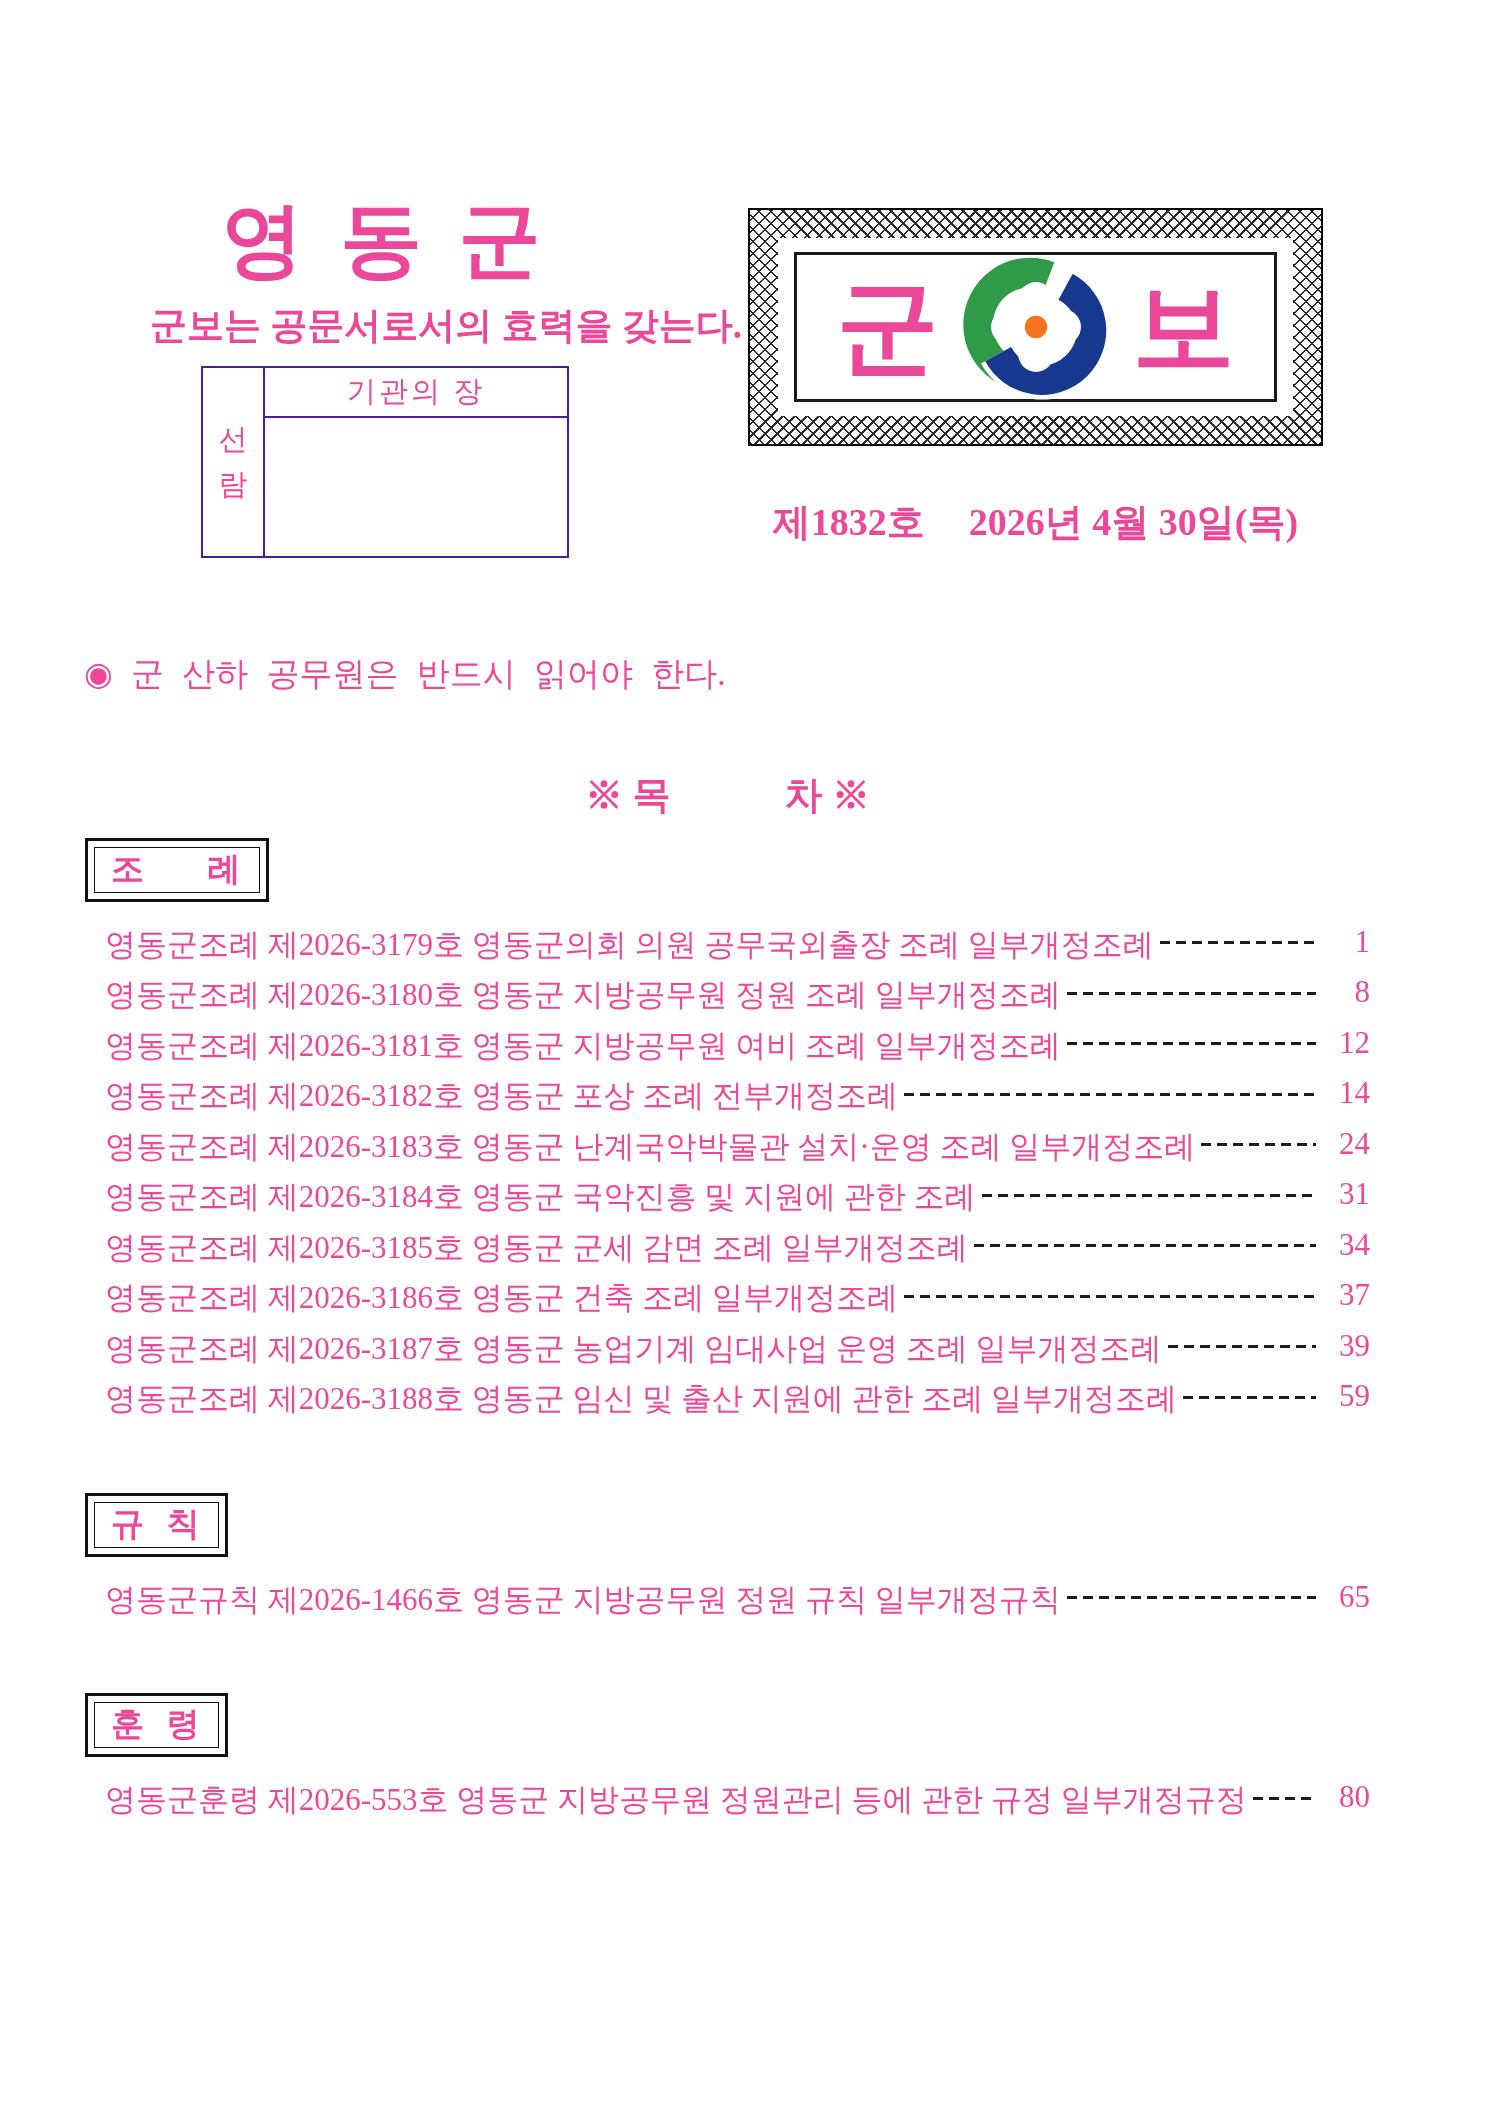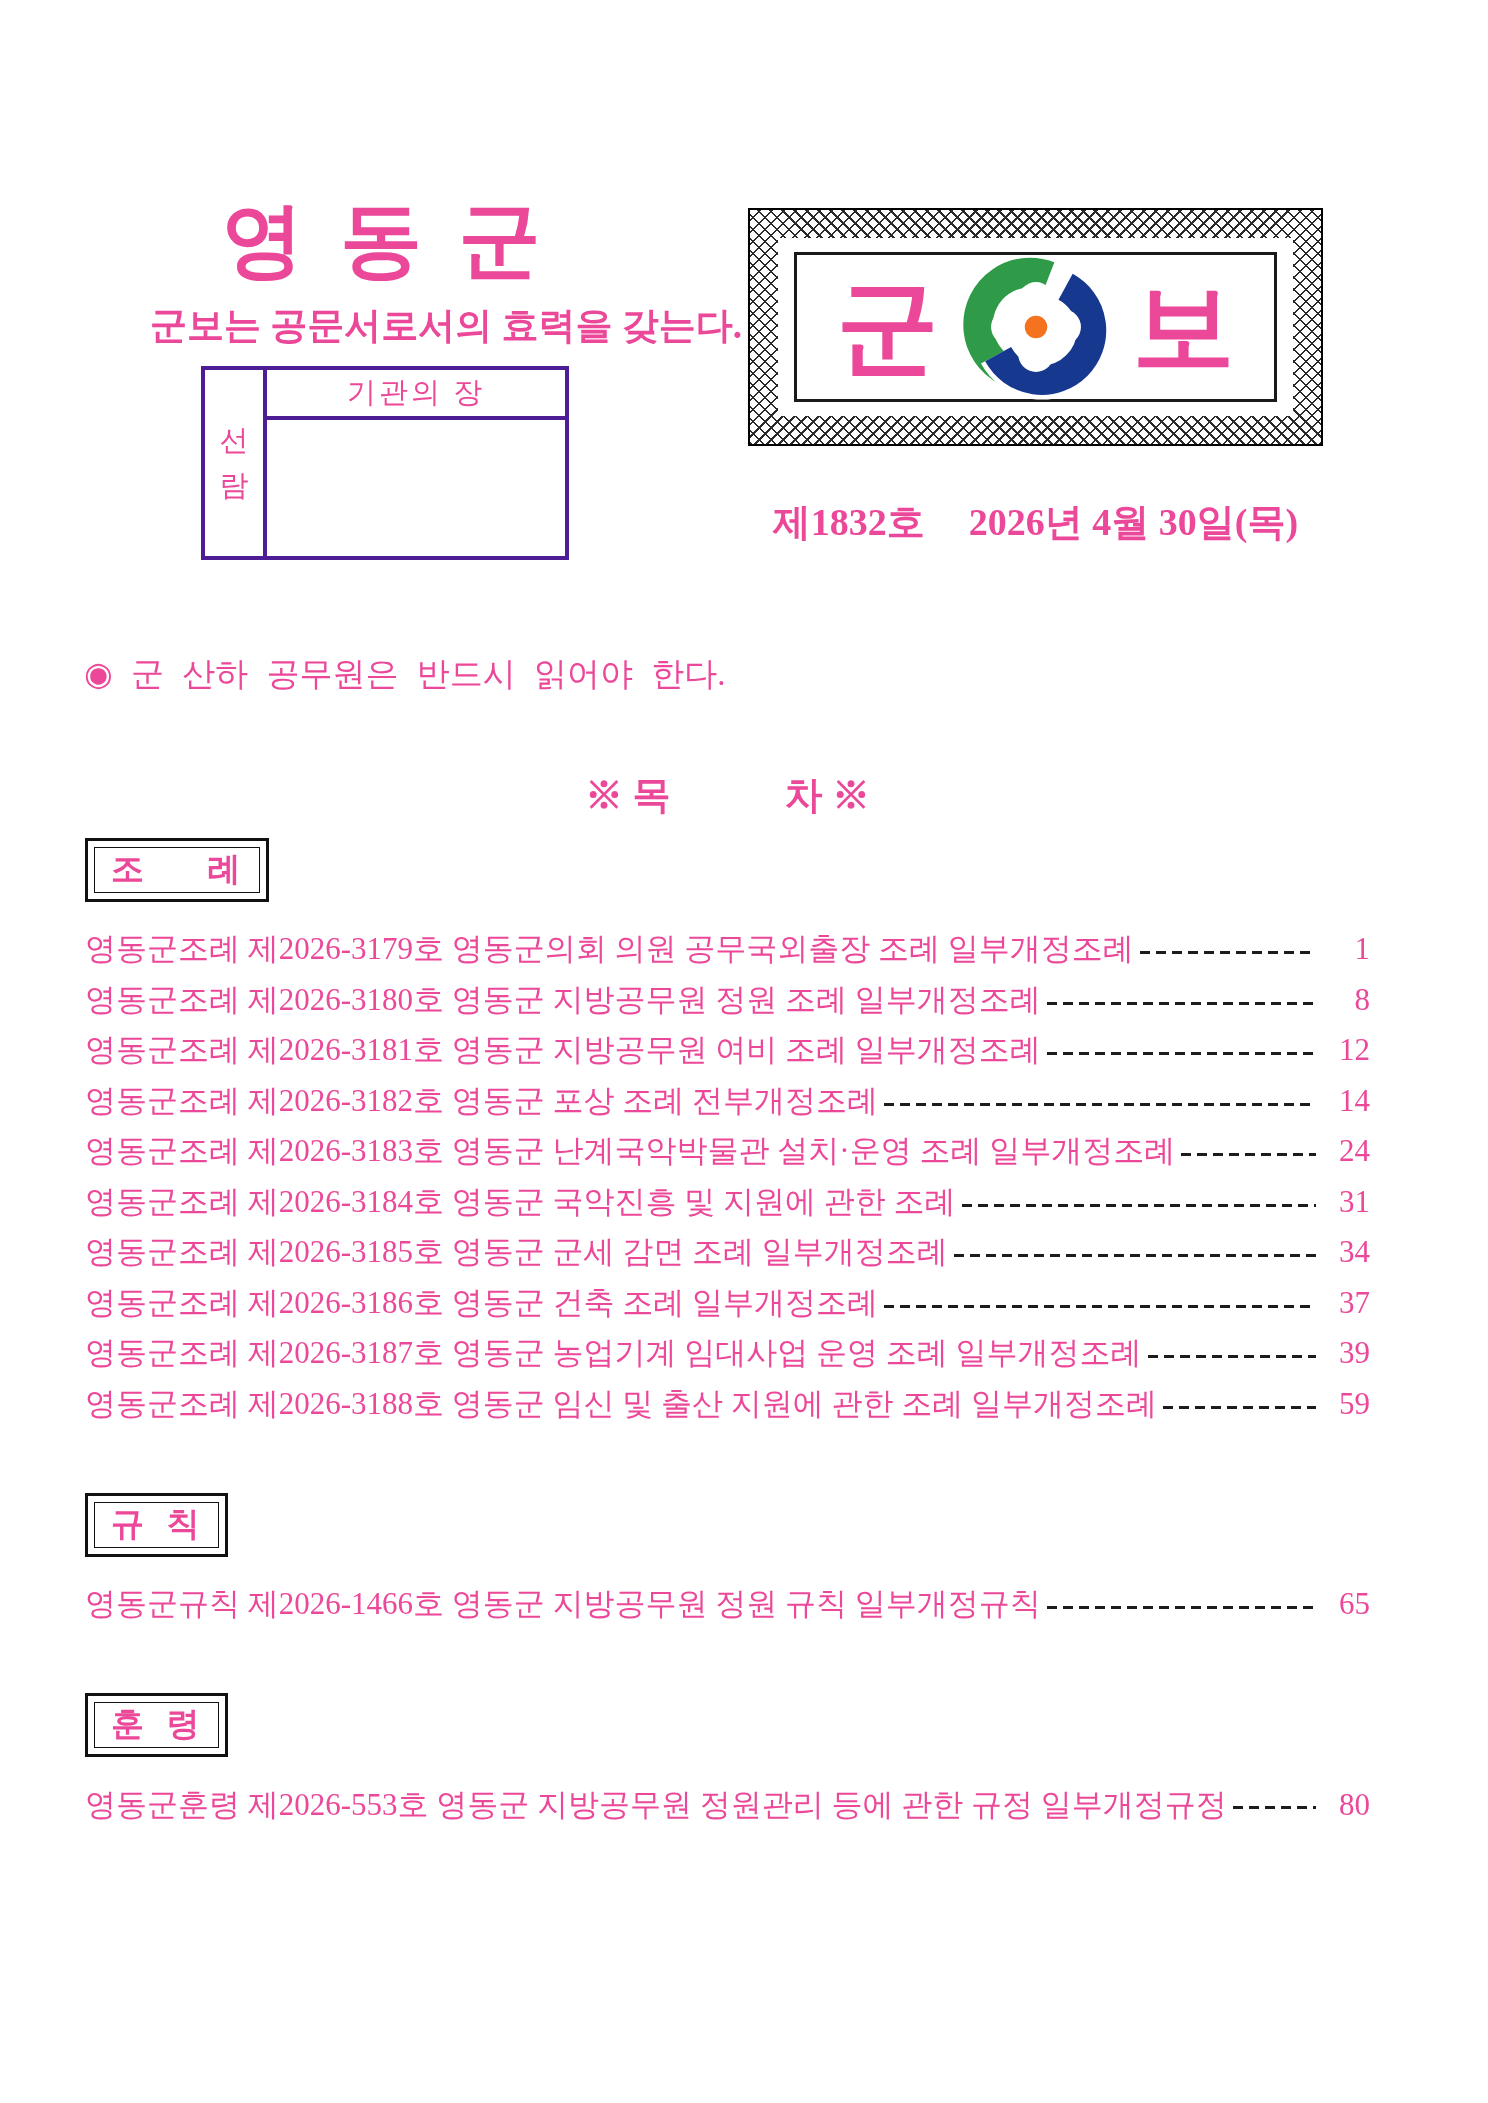--- a/index.html
+++ b/index.html
@@ -9,21 +9,21 @@
     background:#ffffff; color:#ec4899;
     font-family:"Liberation Serif","DejaVu Serif",serif;
     overflow:hidden;
   }
 
   
   .county-block { position:absolute; left:150px; top:190px; width:470px; text-align:center; }
   .county-title { font-size:82px; font-weight:700; line-height:1.25; letter-spacing:8px; white-space:pre; }
   .county-motto { font-size:37px; font-weight:700; margin-top:8px; white-space:pre; }
   table.stamp-table { border-collapse:collapse; margin:15px auto 0; width:368px; height:190px; }
-  table.stamp-table td { border:4px solid #4c1d95; }
+  table.stamp-table td { border:2px solid #4c1d95; }
   td.stamp-side { width:62px; font-size:29px; text-align:center; vertical-align:middle; white-space:pre; line-height:1.55; }
   td.stamp-header { height:50px; font-size:29px; text-align:center; vertical-align:middle; letter-spacing:3px; }
   td.stamp-empty { height:140px; }
 
   
   .gazette-box {
     position:absolute; left:748px; top:208px; width:575px; height:238px;
     border:2px solid #000; padding:28px; background-color:#fff;
     background-image:
       repeating-linear-gradient(45deg,#2a2a2a 0 1.8px,transparent 1.8px 8.5px),
@@ -49,21 +49,21 @@
   
   .notice { position:absolute; left:84px; top:652px; font-size:33px; word-spacing:10px; white-space:pre; }
   .toc-title { position:absolute; left:85px; right:118px; top:770px; text-align:center; font-size:38px; font-weight:600; white-space:pre; }
 
   .toc-wrap { position:absolute; left:85px; right:118px; top:838px; }
   .toc-section + .toc-section { margin-top:64px; }
   .sec-box { display:inline-block; border:3px solid #111; padding:6px; background:#fff; }
   .sec-box-inner { border:1px solid #111; padding:3px 16px; }
   .sec-label { font-size:33px; font-weight:700; line-height:1.15; white-space:pre; letter-spacing:2px; }
   .toc-list { margin-top:22px; }
-  .toc-row { display:flex; align-items:center; height:50.5px; font-size:31px; }
+  .toc-row { display:flex; height:50.5px; font-size:31px;margin-left:20px; }
   .toc-text { white-space:pre; flex:0 1 auto; overflow:hidden; }
   .toc-leader {
     flex:1 0 18px; height:31px; margin:0 8px 0 6px;
     background-image:repeating-linear-gradient(90deg,#1c1c1c 0 10px,transparent 10px 16px);
     background-size:100% 3px; background-repeat:no-repeat; background-position:0 62%;
   }
   .toc-page { text-align:right; min-width:46px; white-space:nowrap; }
 </style>
 </head>
 <body>

